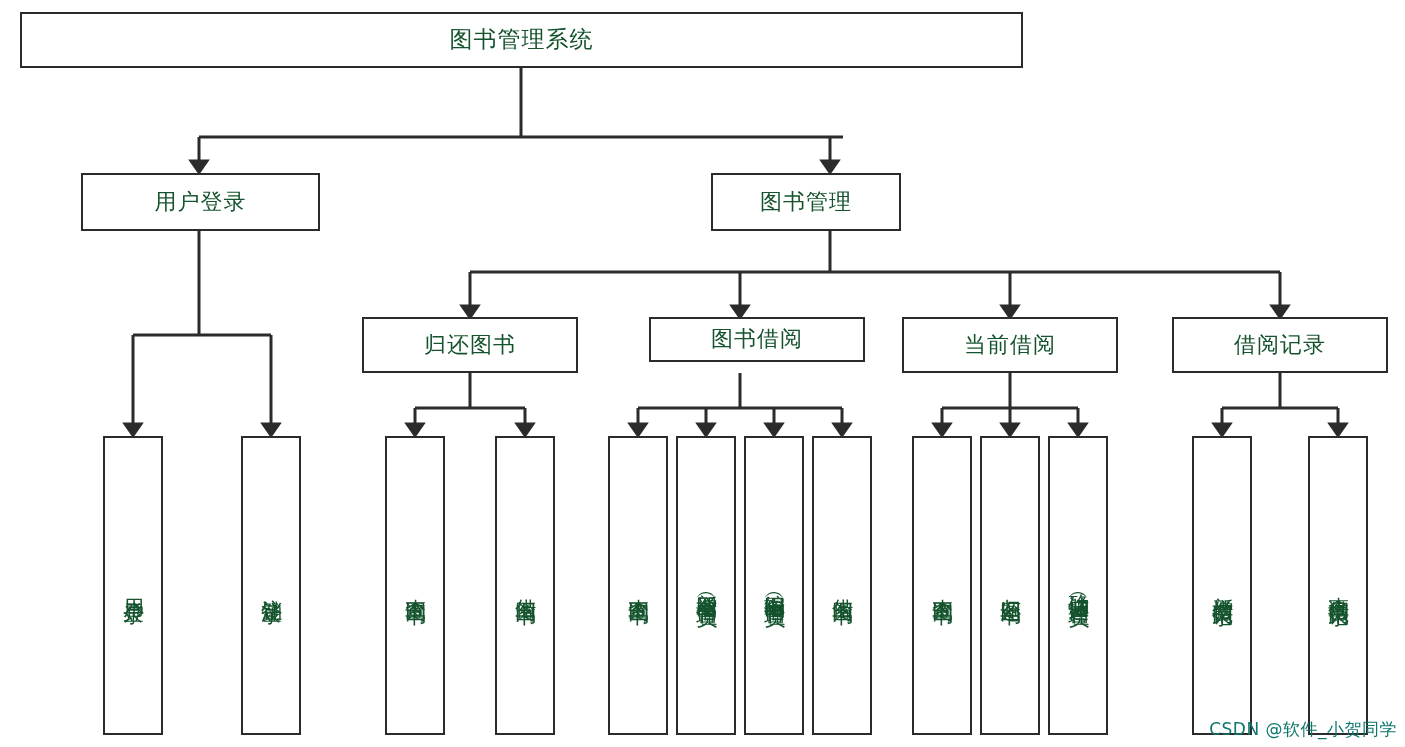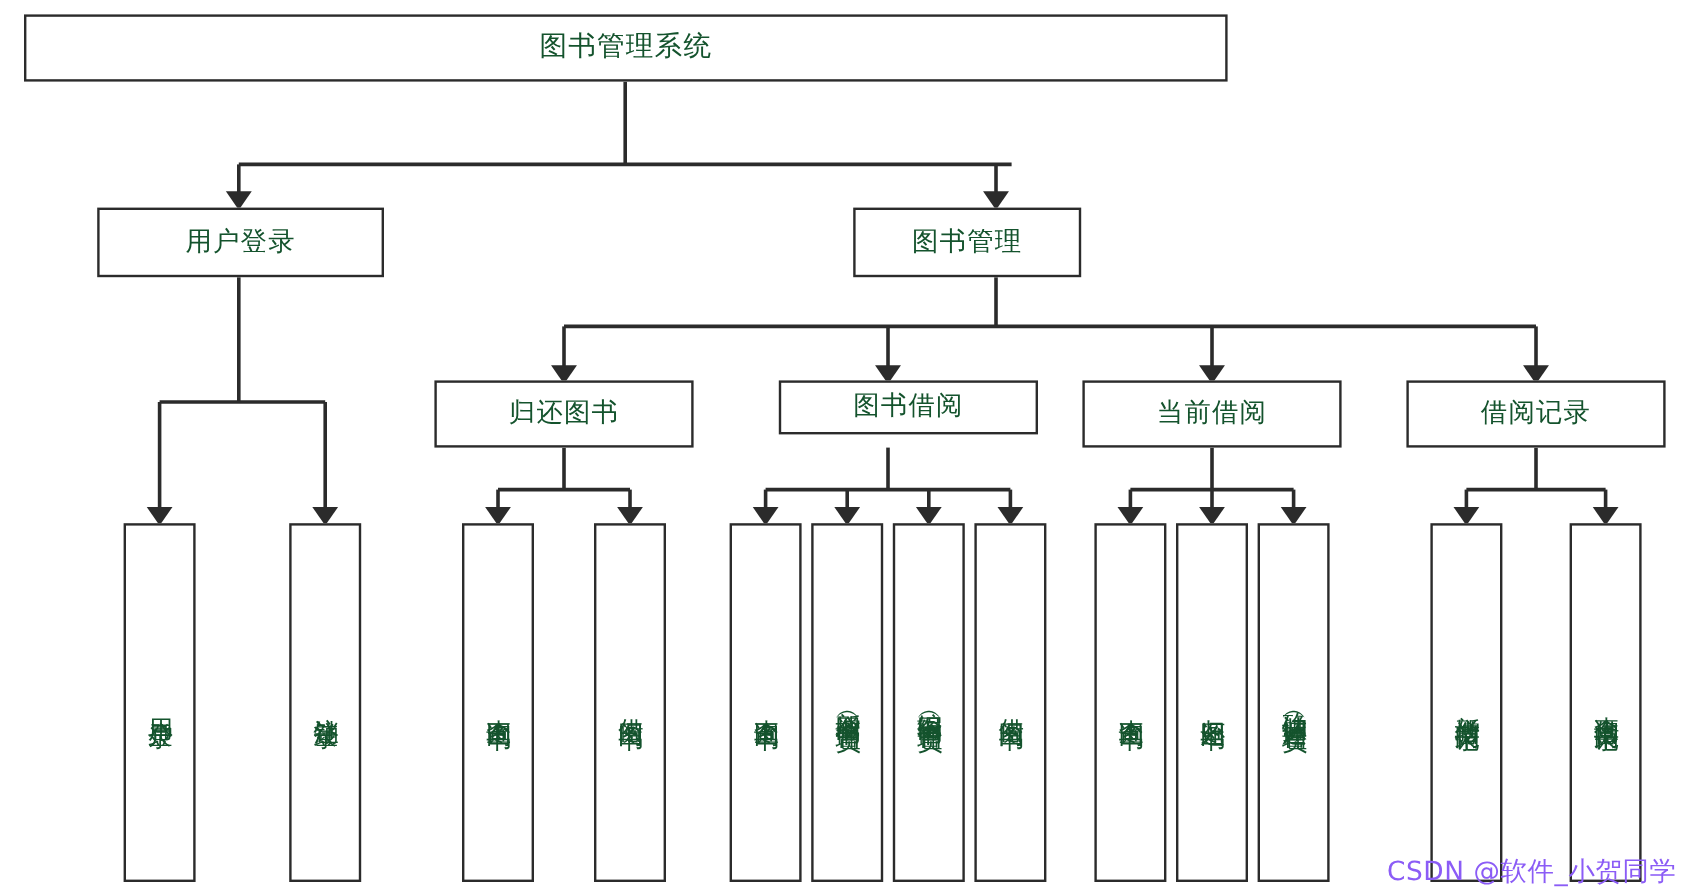--- a/index.html
+++ b/index.html
@@ -54,22 +54,22 @@
     font-size: 21px;
     line-height: 1.22;
     letter-spacing: 2px;
     white-space: nowrap;
     text-align: center;
   }
   .watermark {
     position: absolute;
     right: 8px;
     bottom: 6px;
-    font-size: 22px;
-    color: #8b5cf6;
+    font-size: 17px;
+    color: #0f766e;
     letter-spacing: 0.5px;
     white-space: nowrap;
     pointer-events: none;
   }
 </style>
 </head>
 <body>
 
 <div id="canvas">
 

